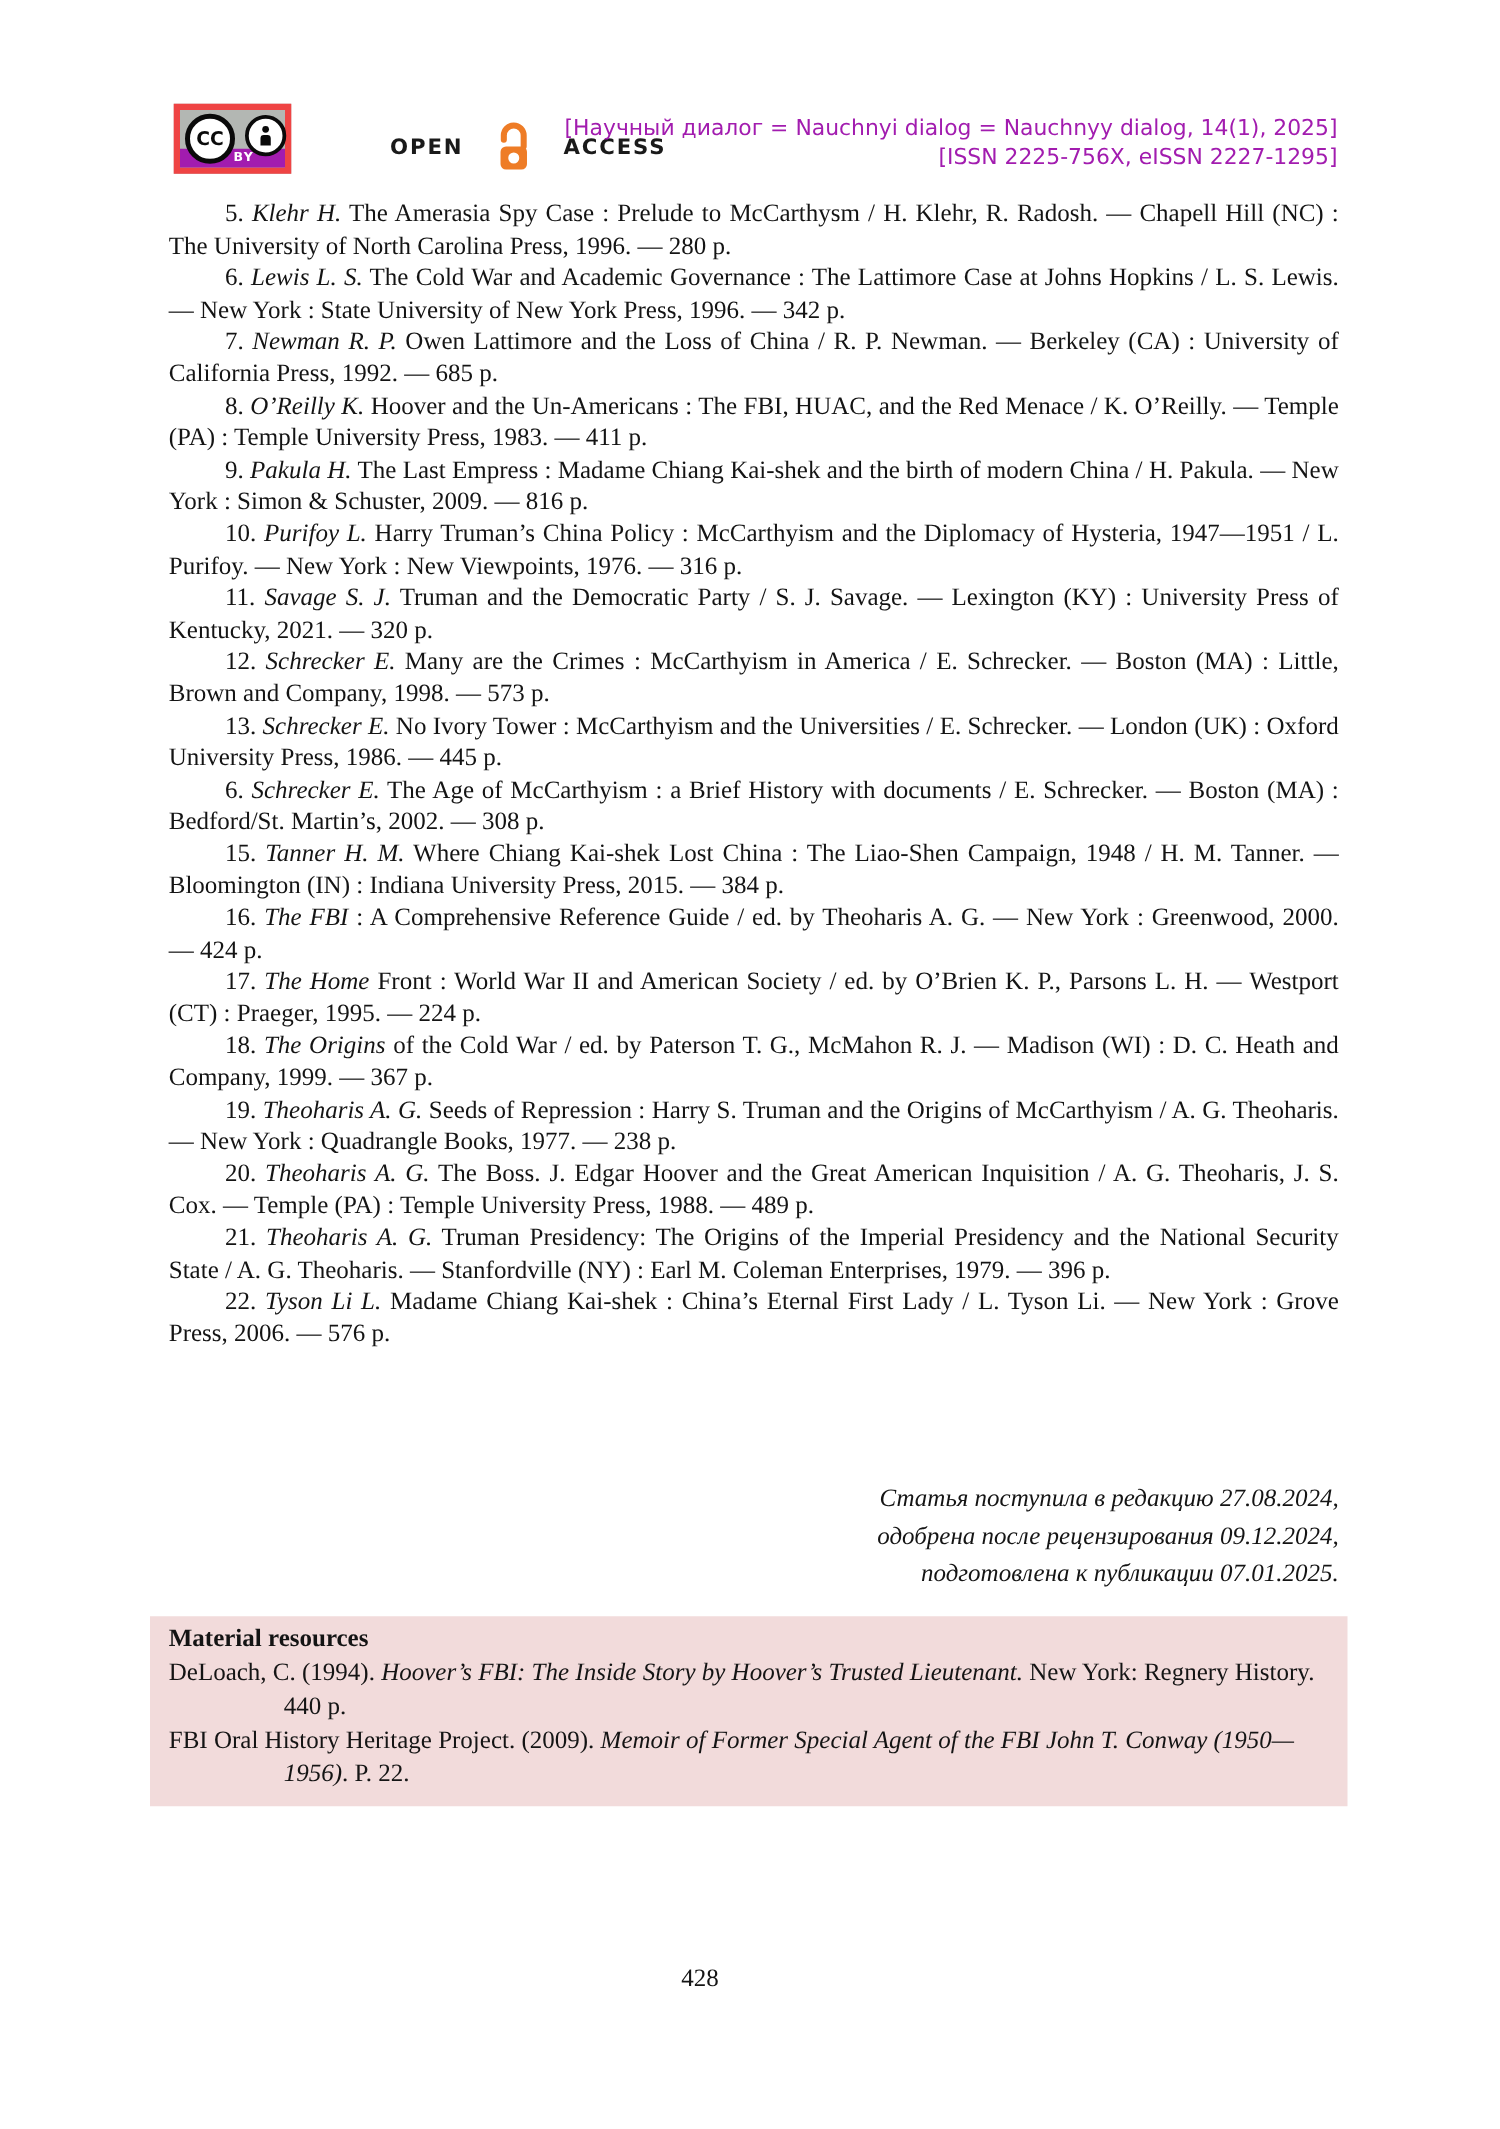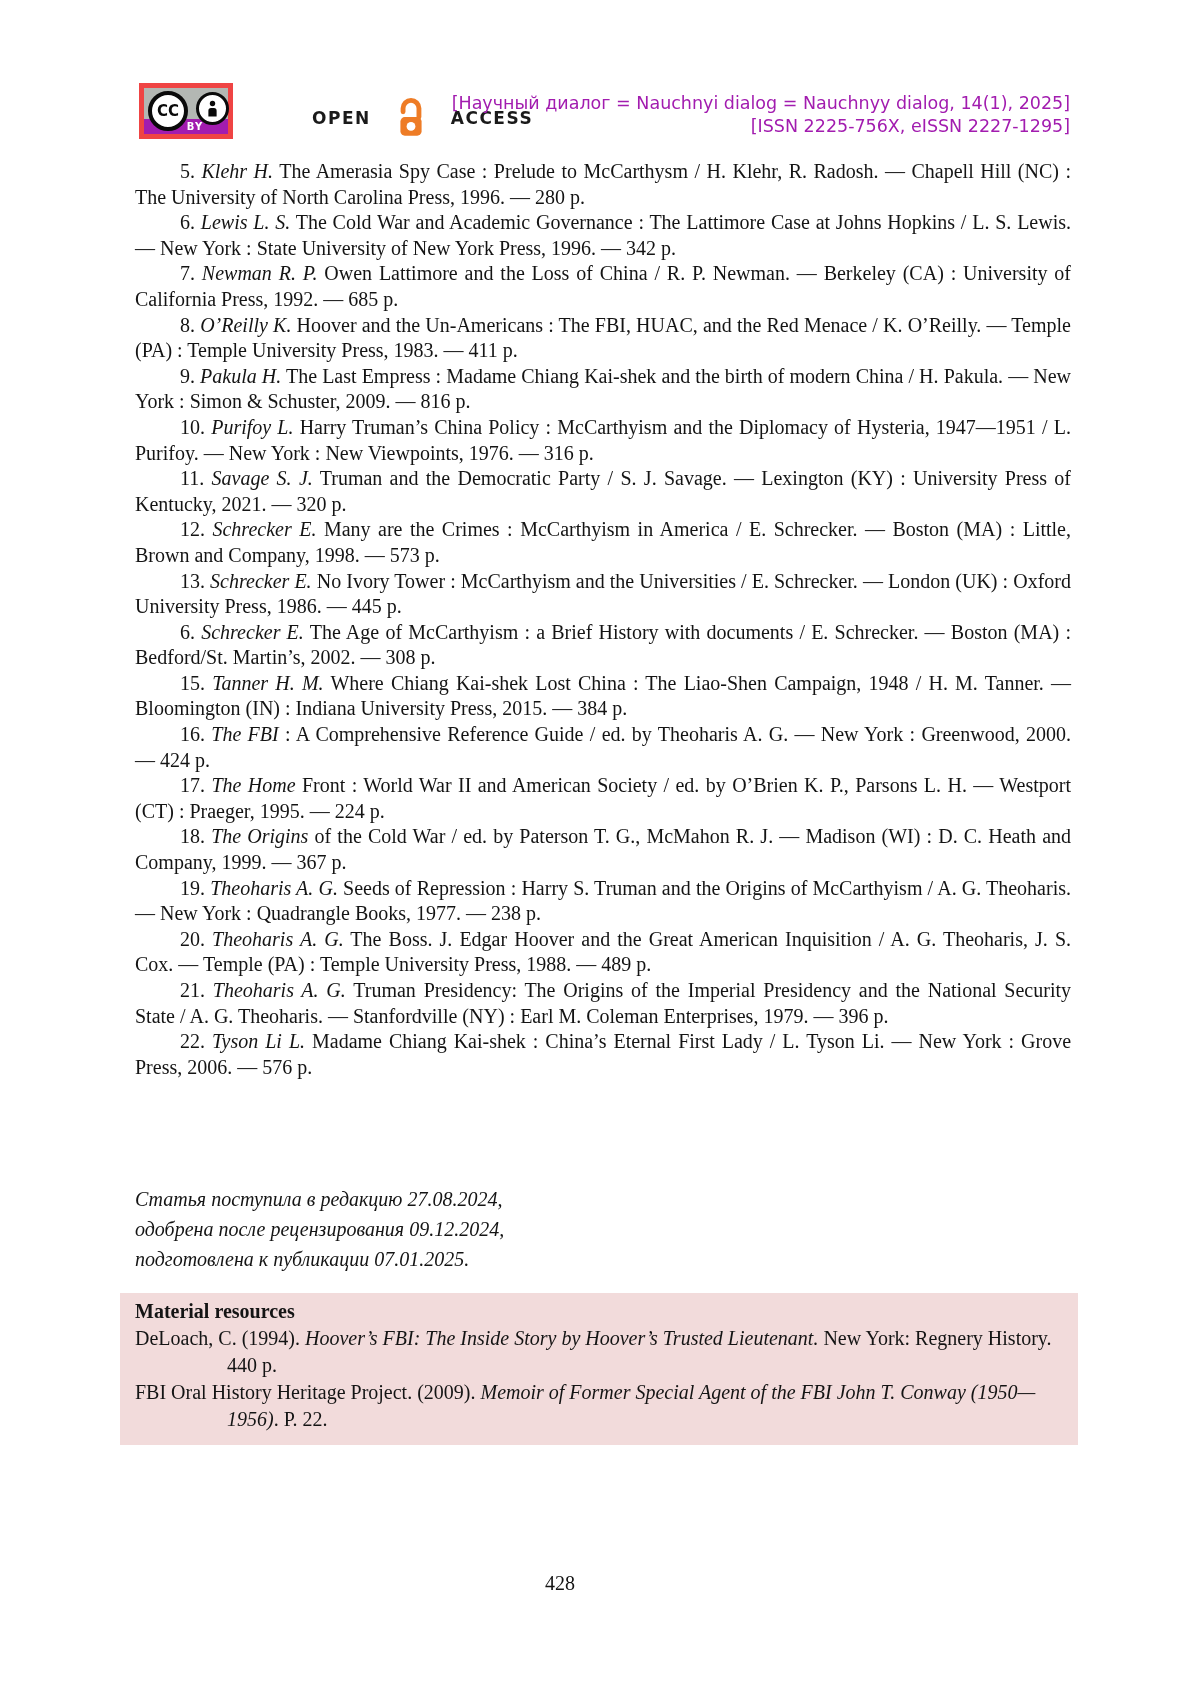--- a/index.html
+++ b/index.html
@@ -28,21 +28,21 @@
   .journal{position:absolute;right:130px;top:92px;text-align:right;
            font-family:"DejaVu Sans",sans-serif;font-size:17.5px;line-height:23px;color:#a21caf;}
 
   
   .refs{position:absolute;left:135px;top:159px;width:936px;text-align:justify;
         font-size:20px;line-height:25.6px;}
   .refs p{margin:0;text-indent:45px;}
   .it{font-style:italic;}
 
   
-  .submission{position:absolute;left:135px;top:1184px;width:936px;text-align:left;
+  .submission{position:absolute;left:135px;top:1184px;width:936px;text-align:right;
               font-style:italic;font-size:20px;line-height:30px;}
 
   
   .materials{position:absolute;left:120px;top:1293px;width:958px;box-sizing:border-box;
              padding:5px 12px 12px 15px;font-size:20px;line-height:27px;}
   .materials .mr-title{margin:0;font-weight:bold;font-size:20px;}
   .materials p.entry{margin:0;padding-left:92px;text-indent:-92px;}
 
   
   .pagenum{position:absolute;left:0;top:1572px;width:1120px;text-align:center;font-size:20px;}

